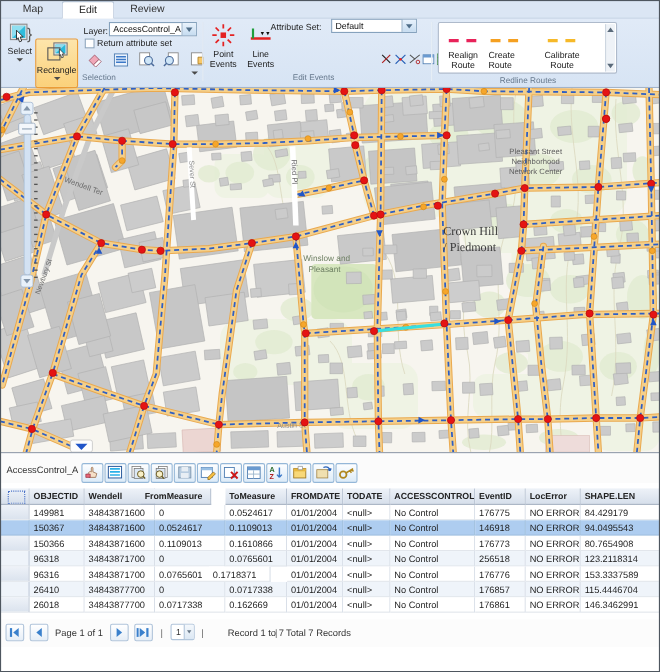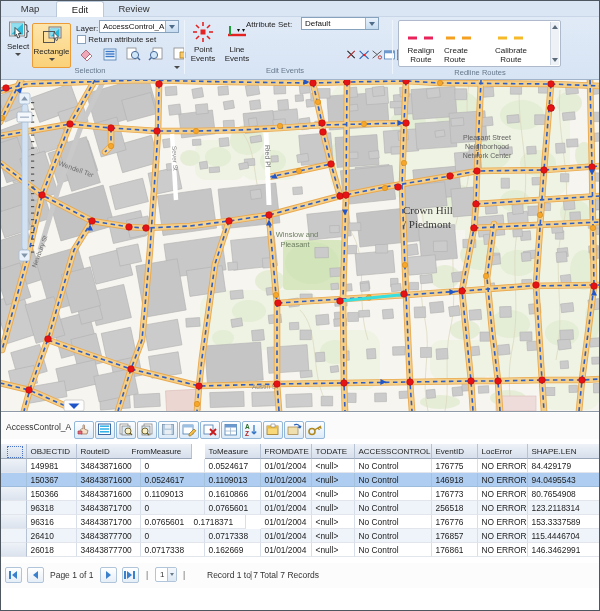--- a/index.html
+++ b/index.html
@@ -19,21 +19,21 @@
 .combo{position:absolute;height:13px;background:#fff;border:1px solid #86a2bd;font-size:8.5px;color:#111;line-height:11px;padding-left:3px}
 .combo .cbtn{position:absolute;right:0;top:0;width:13px;height:11px;background:linear-gradient(#e8f2fc,#c6dcf0);border-left:1px solid #9ab4cc;text-align:center}
 .combo .cbtn i{display:inline-block;width:0;height:0;border-left:3px solid transparent;border-right:3px solid transparent;border-top:4px solid #4f6d88;margin-top:3px}
 .lbltxt{position:absolute;font-size:8.5px;color:#1d1d1d}
 
 #panel{position:absolute;left:0;top:411px;width:600px;height:200px;background:#fff;border-top:1px solid #8f9aa8}
 #ptoolbar{position:absolute;left:0;top:1px;width:600px;height:26px;background:#fbfbfb}
 .tbtn{position:absolute;top:8px;width:20px;height:18px;border:1px solid #94b7d8;border-radius:2px;background:linear-gradient(#fdfeff,#dcebf8)}
 #grid{position:absolute;left:0;top:32px;width:600px;height:113px;font-size:8.4px;color:#1c1c1c}
 .hc,.dc{position:absolute;overflow:hidden;white-space:nowrap;line-height:14px;padding-left:3.5px}
-.hc{font-weight:normal;font-size:8px;height:15px;line-height:15px;background:linear-gradient(#eef2f8,#d6dfeb);border-right:1px solid #b7c2d2;border-bottom:1px solid #9aa7ba;color:#222}
+.hc{font-weight:bold;font-size:8px;height:15px;line-height:15px;background:linear-gradient(#eef2f8,#d6dfeb);border-right:1px solid #b7c2d2;border-bottom:1px solid #9aa7ba;color:#222}
 .dc{height:14px;border-right:1px solid #d9dfe8;border-bottom:1px solid #e2e6ec;background:#fff}
 .rowsel{background:linear-gradient(#eef2f8,#dbe3ee);border-right:1px solid #b7c2d2}
 .alt .dc{background:#eff4fa}
 .sel .dc{background:#aecdf0;border-bottom:1px solid #9dbcdc;border-right:1px solid #a4c2de}
 #pager{position:absolute;left:0;top:151px;width:600px;height:25px;background:#fcfcfc;font-size:8.5px;color:#333}
 .pbtn{position:absolute;top:4px;width:17px;height:16px;border:1px solid #b0c4da;border-radius:2px;background:linear-gradient(#ffffff,#e6eef7)}
 .pbtn svg{display:block;margin:2px auto 0}
 #btabs{position:absolute;left:0;top:180px;width:600px;height:20px;background:#fff;border-top:1px solid #c8c8c8}
 #btab{position:absolute;left:0;top:0;width:88px;height:20px;background:#f2f1ef;border-right:1px solid #c4c4c4;font-size:8.5px;color:#3a3a3a;line-height:18px;padding-left:10px}
 #frame{position:absolute;left:0;top:0;width:600px;height:611px;border:1px solid #4e565f;pointer-events:none;z-index:99}
@@ -53,21 +53,21 @@
       <rect x="3.5" y="1" width="15" height="14" fill="#e2e2e2" stroke="#8a8a8a"></rect>
       <rect x="5" y="2.5" width="12" height="11" fill="#30bcdc"></rect>
       <path d="M5,2.5 L17,2.5 L5,13.5 Z" fill="#90dff0"></path>
       <path d="M9,6.5 L15,12.5 L12.4,12.6 L13.7,16.3 L11.7,17 L10.5,13.3 L9,14.8 Z" fill="#fff" stroke="#222" stroke-width="0.8"></path>
       <text x="18.5" y="14" font-size="14" fill="#555" font-family="Liberation Sans,sans-serif">}</text>
     </svg>
     <div class="lbl">Select</div>
     <div style="margin-top:2px;line-height:4px"><span class="dropar"></span></div>
   </div>
 
-  <div class="bigbtn" style="left:32px;top:23px;width:39px;height:45px;background:linear-gradient(#fde5ab,#fbd17a);border:1px solid #eb9c36;border-radius:2px;font-size:8px">
+  <div class="bigbtn" style="left:32px;top:35px;width:39px;height:45px;background:linear-gradient(#fde5ab,#fbd17a);border:1px solid #eb9c36;border-radius:2px;font-size:8px">
     <svg width="22" height="19" viewBox="0 0 22 19" style="margin-top:2px">
       <rect x="8" y="1" width="12" height="11" fill="#e8e8e8" stroke="#777"></rect>
       <rect x="9.5" y="2.5" width="9" height="8" fill="#2ab8da"></rect>
       <path d="M9.5,2.5 L18.5,2.5 L9.5,10.5 Z" fill="#8fdcee"></path>
       <rect x="2.5" y="5.5" width="11" height="11" fill="none" stroke="#555"></rect>
       <path d="M13,6.5 L17.5,11 L15.6,11.1 L16.6,14 L15,14.5 L14.1,11.6 L13,12.7 Z" fill="#fff" stroke="#333" stroke-width="0.7"></path>
     </svg>
     <div class="lbl">Rectangle</div>
     <div style="margin-top:2px;line-height:4px"><span class="dropar"></span></div>
   </div>
@@ -797,21 +797,21 @@
           <circle cx="5" cy="9.5" r="3" fill="none" stroke="#b08820" stroke-width="1.6"></circle>
           <path d="M7.5,8 L14,4 M11,5.8 L12.5,7.8 M12.8,4.7 L14.3,6.7" stroke="#b08820" stroke-width="1.4" fill="none"></path>
         </svg>
       </div>
   </div>
   <div id="grid">
       <div class="hc" style="left:0px;top:0;width:27px;padding-left:0">
         <span style="position:absolute;left:7px;top:2px;width:16px;height:12px;border:1.5px dotted #4a72c8"></span>
       </div>
       <div class="hc" style="left:27px;top:0;width:50px">OBJECTID</div>
-      <div class="hc" style="left:77px;top:0;width:64px">RouteID</div>
+      <div class="hc" style="left:77px;top:0;width:64px">Wendell</div>
       <div class="hc" style="left:128px;top:0;width:64px">FromMeasure</div>
       <div class="hc" style="left:205px;top:0;width:56px">ToMeasure</div>
       <div class="hc" style="left:261px;top:0;width:51px">FROMDATE</div>
       <div class="hc" style="left:312px;top:0;width:43px">TODATE</div>
       <div class="hc" style="left:355px;top:0;width:77px">ACCESSCONTROL</div>
       <div class="hc" style="left:432px;top:0;width:46px">EventID</div>
       <div class="hc" style="left:478px;top:0;width:50px">LocError</div>
       <div class="hc" style="left:528px;top:0;width:72px">SHAPE.LEN</div>
       <div class="row ">
         <div class="dc rowsel" style="left:0;top:15px;width:27px"></div>

